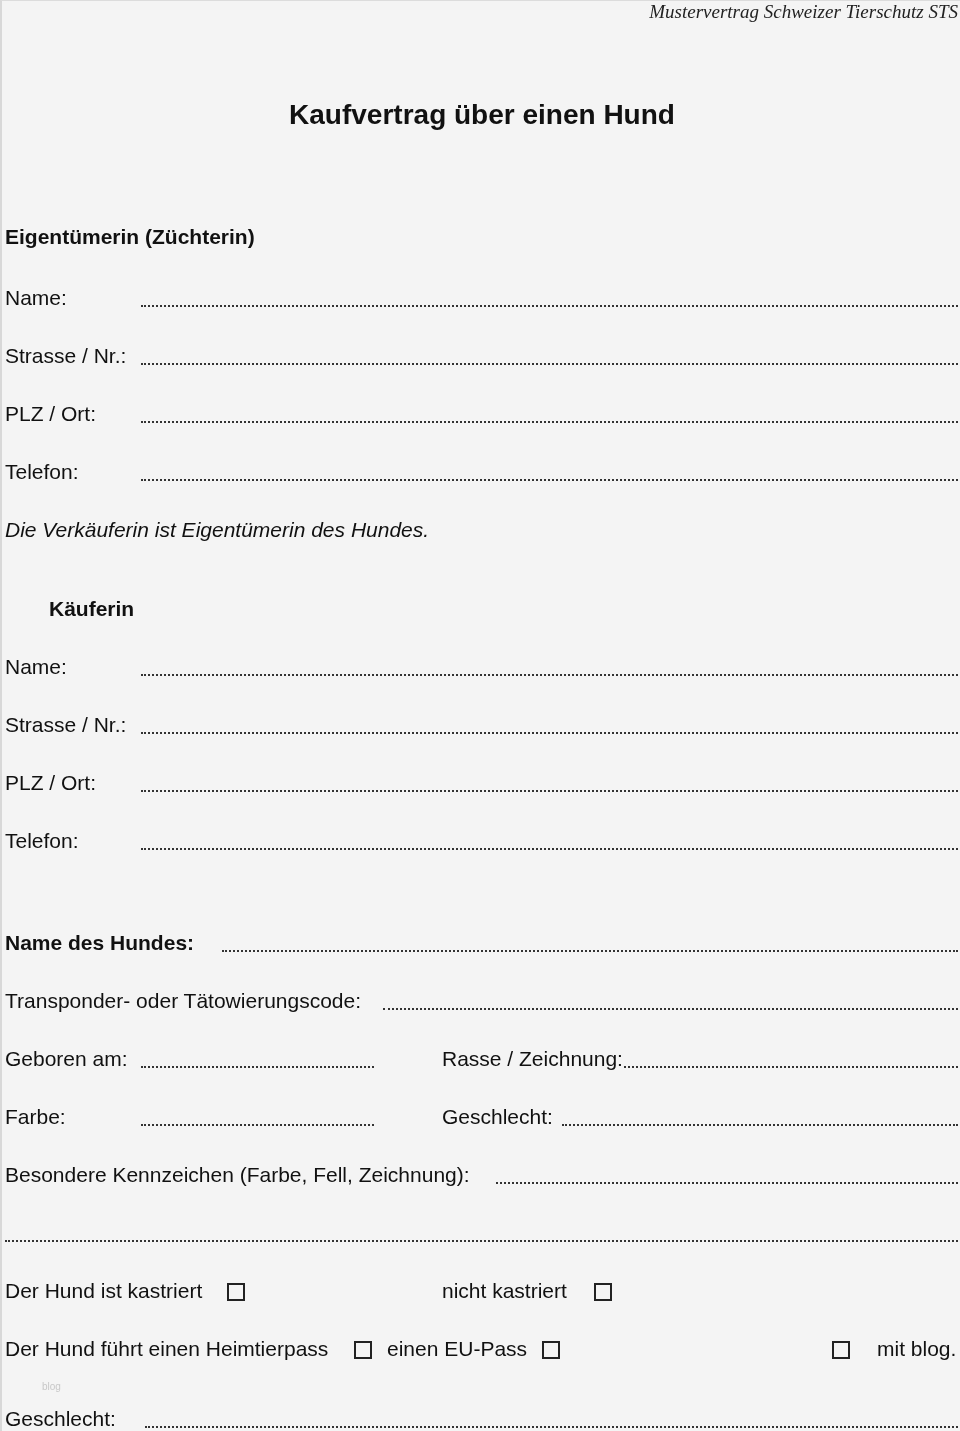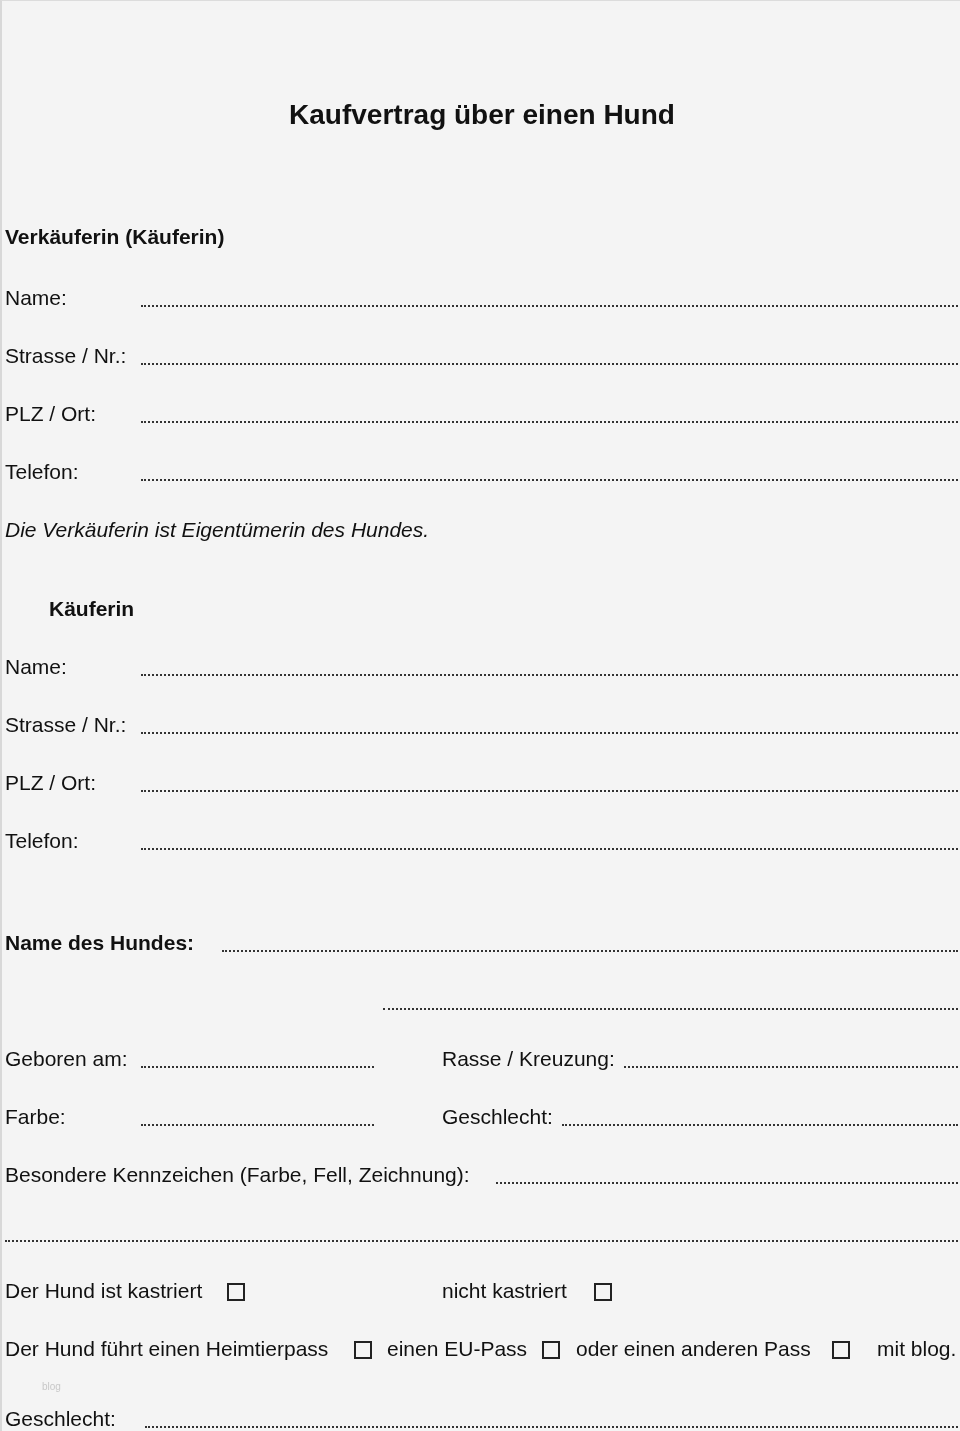--- a/index.html
+++ b/index.html
@@ -36,24 +36,25 @@
     position: absolute; width: 18px; height: 18px;
     border: 2px solid #222; box-sizing: border-box; background: transparent;
   }
   .watermark { font-size: 10px; color: #c8c8c8; left: 40px; top: 1380px; }
 </style>
 </head>
 <body>
 
 <div class="page">
 
+  <div class="abs header-note">Mustervertrag Schweizer Tierschutz STS</div>
   <div class="abs title">Kaufvertrag über einen Hund</div>
 
 
-  <div class="abs txt bold" style="top:224px;">Verkäuferin (Käuferin)</div>
+  <div class="abs txt bold" style="top:224px;">Eigentümerin (Züchterin)</div>
 
   <div class="abs txt" style="top:285px;">Name:</div>
   <div class="dots" style="left:139px; right:2px; top:304px;"></div>
 
   <div class="abs txt" style="top:343px;">Strasse / Nr.:</div>
   <div class="dots" style="left:139px; right:2px; top:362px;"></div>
 
   <div class="abs txt" style="top:401px;">PLZ / Ort:</div>
   <div class="dots" style="left:139px; right:2px; top:420px;"></div>
 
@@ -72,26 +73,27 @@
 
   <div class="abs txt" style="top:770px;">PLZ / Ort:</div>
   <div class="dots" style="left:139px; right:2px; top:789px;"></div>
 
   <div class="abs txt" style="top:828px;">Telefon:</div>
   <div class="dots" style="left:139px; right:2px; top:847px;"></div>
 
   <div class="abs txt bold" style="top:930px;">Name des Hundes:</div>
   <div class="dots" style="left:220px; right:2px; top:949px;"></div>
 
+  <div class="abs txt" style="top:988px;">Transponder- oder Tätowierungscode:</div>
   <div class="dots" style="left:381px; right:2px; top:1007px;"></div>
 
   <div class="abs txt" style="top:1046px;">Geboren am:</div>
   <div class="dots" style="left:139px; width:233px; top:1065px;"></div>
 
-  <div class="abs txt" style="left:440px; top:1046px;">Rasse / Kreuzung:</div>
+  <div class="abs txt" style="left:440px; top:1046px;">Rasse / Zeichnung:</div>
   <div class="dots" style="left:622px; right:2px; top:1065px;"></div>
 
   <div class="abs txt" style="top:1104px;">Farbe:</div>
   <div class="dots" style="left:139px; width:233px; top:1123px;"></div>
 
   <div class="abs txt" style="left:440px; top:1104px;">Geschlecht:</div>
   <div class="dots" style="left:560px; right:2px; top:1123px;"></div>
 
   <div class="abs txt" style="top:1162px;">Besondere Kennzeichen (Farbe, Fell, Zeichnung):</div>
   <div class="dots" style="left:494px; right:2px; top:1181px;"></div>
@@ -102,21 +104,20 @@
 
   <div class="abs txt" style="left:440px; top:1278px;">nicht kastriert</div>
   <div class="cb" style="left:592px; top:1282px;"></div>
 
   <div class="abs txt" style="top:1336px;">Der Hund führt einen Heimtierpass</div>
   <div class="cb" style="left:352px; top:1340px;"></div>
 
   <div class="abs txt" style="left:385px; top:1336px;">einen EU-Pass</div>
   <div class="cb" style="left:540px; top:1340px;"></div>
 
-  <div class="abs txt" style="left:574px; top:1336px;">oder einen anderen Pass</div>
   <div class="cb" style="left:830px; top:1340px;"></div>
 
   <div class="abs txt" style="left:875px; top:1336px;">mit blog.</div>
 
   <div class="abs watermark">blog</div>
 
   <div class="abs txt" style="top:1406px;">Geschlecht:</div>
   <div class="dots" style="left:143px; right:2px; top:1425px;"></div>
 
 </div>

